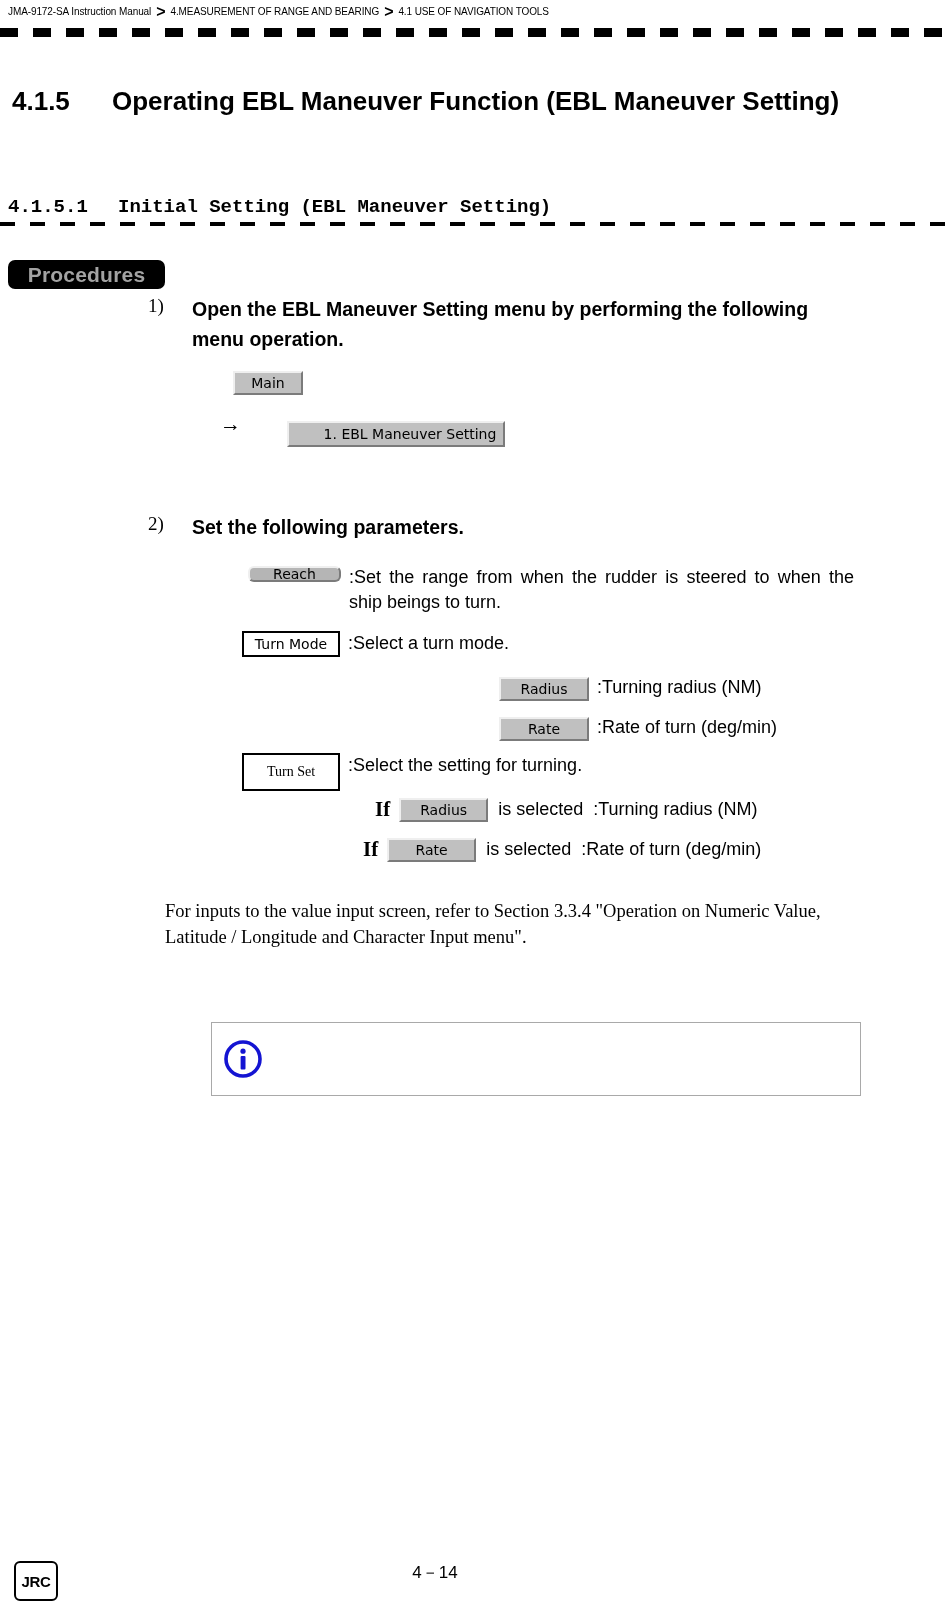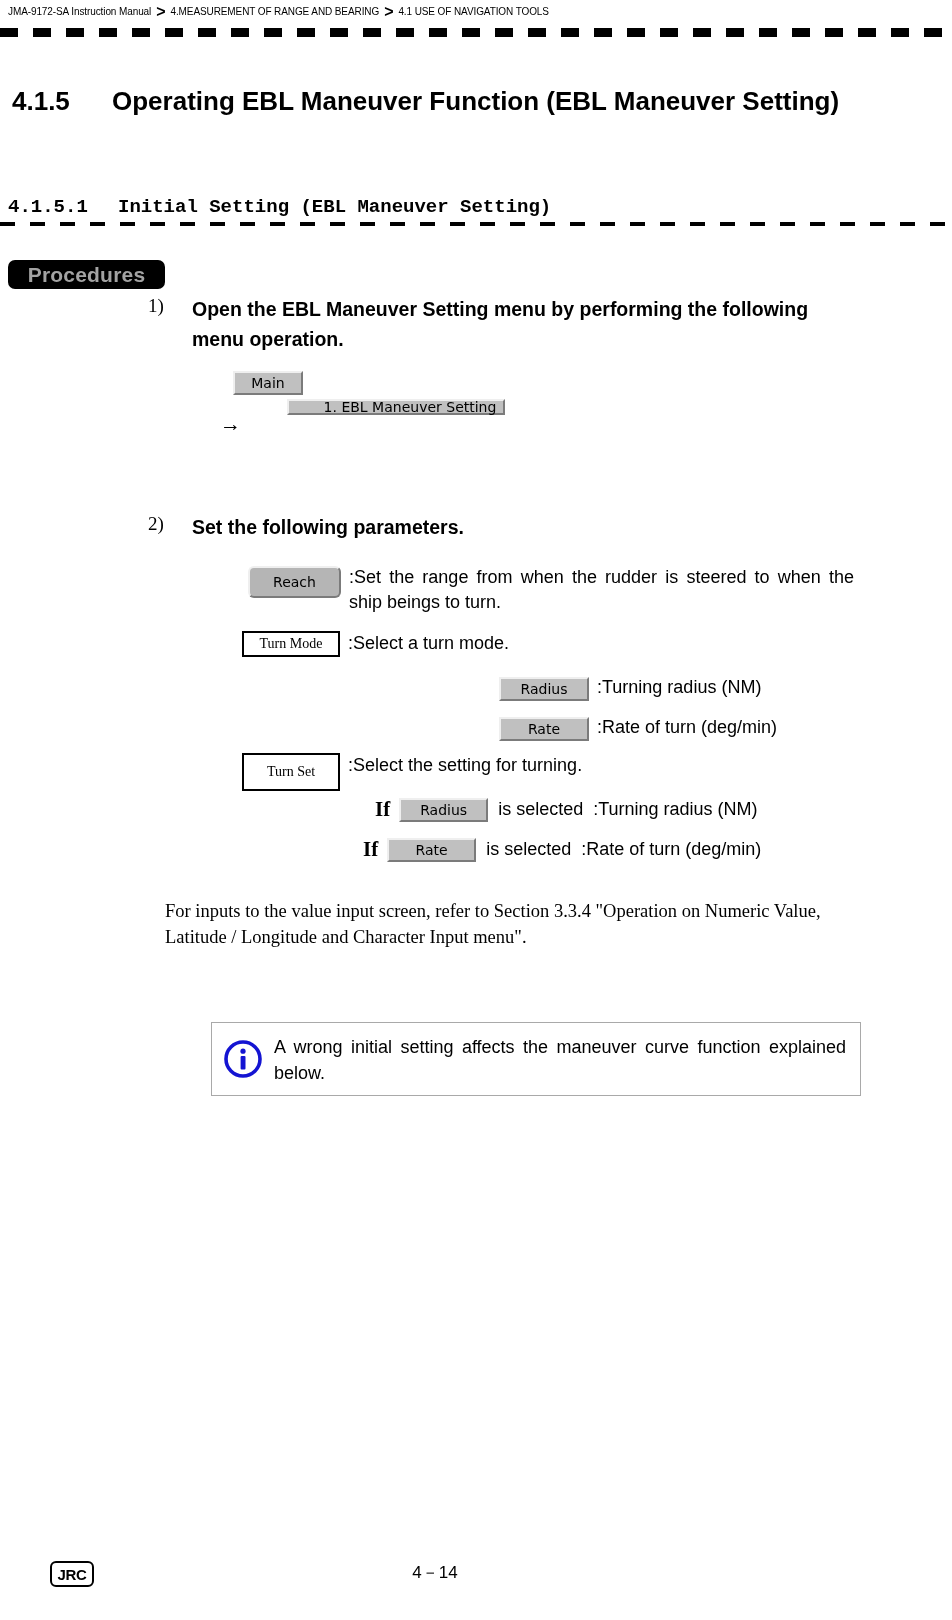--- a/index.html
+++ b/index.html
@@ -157,45 +157,45 @@
     background: #ffffff;
     border: 2px solid #000000;
     font-family: "DejaVu Sans", sans-serif;
     font-size: 14px;
     color: #000000;
     box-sizing: border-box;
     white-space: nowrap;
   }
 
   #btn-main     { position: absolute; left: 233px; top: 371px;  width: 70px;  height: 24px; text-align: right; }
-  #btn-ebl      { position: absolute; left: 287px; top: 399px;  width: 218px; height: 16px; padding-left: 28px; }
+  #btn-ebl      { position: absolute; left: 287px; top: 421px;  width: 218px; height: 26px; padding-left: 28px; }
   .arrow {
     position: absolute;
     left: 220px;
     top: 412px;
     font-size: 21px;
     font-family: "Liberation Serif", serif;
   }
 
   
   .prow { position: absolute; display: flex; align-items: flex-start; }
   .prow .pdesc {
     font-size: 18px;
     line-height: 25px;
     margin-left: 8px;
   }
   .just { text-align: justify; }
 
   #row-reach { left: 248px; top: 565px; width: 620px; }
-  #btn-reach { width: 93px; height: 32px; flex: 0 0 93px; margin-top: 1px;
+  #btn-reach { width: 93px; height: 16px; flex: 0 0 93px; margin-top: 1px;
                background: #b5b5b5; border-radius: 6px; }
   #row-reach .pdesc { width: 505px; }
 
   #row-turnmode { left: 242px; top: 631px; width: 600px; }
-  #btn-turnmode { width: 98px; height: 26px; flex: 0 0 98px; font-family: Liberation Serif, serif; }
+  #btn-turnmode { width: 98px; height: 26px; flex: 0 0 98px; }
 
   #row-radius { left: 499px; top: 675px; }
   #btn-radius { width: 90px; height: 24px; flex: 0 0 90px; margin-top: 2px; }
   #row-rate   { left: 499px; top: 715px; }
   #btn-rate   { width: 90px; height: 24px; flex: 0 0 90px; margin-top: 2px; }
 
   #row-turnset { left: 242px; top: 753px; width: 600px; }
   #btn-turnset { width: 98px; height: 38px; flex: 0 0 98px; font-family: Liberation Serif, serif; }
 
   
@@ -264,31 +264,30 @@
     left: 0px;
     top: 1560px;
     width: 952px;
     height: 48px;
   }
   .jrc-logo {
     position: absolute;
     left: 14px;
     top: 1px;
     width: 44px;
-    height: 26px;
+    height: 40px;
     border: 2px solid #000000;
     border-radius: 6px;
     display: flex;
     align-items: center;
     justify-content: center;
     font-size: 15px;
     font-weight: bold;
     letter-spacing: -0.3px;
     box-sizing: border-box;
-    margin-left: 36px;
   }
   .jrc-name {
     position: absolute;
     left: 66px;
     top: -4px;
     font-family: "DejaVu Serif", serif;
     font-style: italic;
     font-weight: bold;
     font-size: 26px;
     letter-spacing: -0.5px;
@@ -383,19 +382,18 @@
 <div class="note-serif">For inputs to the value input screen, refer to Section 3.3.4 "Operation on Numeric Value, Latitude / Longitude and Character Input menu".</div>
 
 <div class="infobox">
   <div class="ibicon">
     <svg width="44" height="44" viewBox="0 0 44 44" aria-hidden="true">
       <circle cx="22" cy="22" r="17" fill="none" stroke="#1414d2" stroke-width="3.6"></circle>
       <circle cx="22" cy="14.2" r="2.6" fill="#1414d2"></circle>
       <rect x="19.6" y="19" width="4.9" height="13.5" rx="1" fill="#1414d2"></rect>
     </svg>
   </div>
-  <div class="ibtext">A wrong initial setting affects the maneuver curve function explained below.</div>
 </div>
 
 <div class="footer">
   <div class="jrc-logo">JRC</div>
   <div class="page-num">4－14</div>
 </div>
 
 </body></html>

